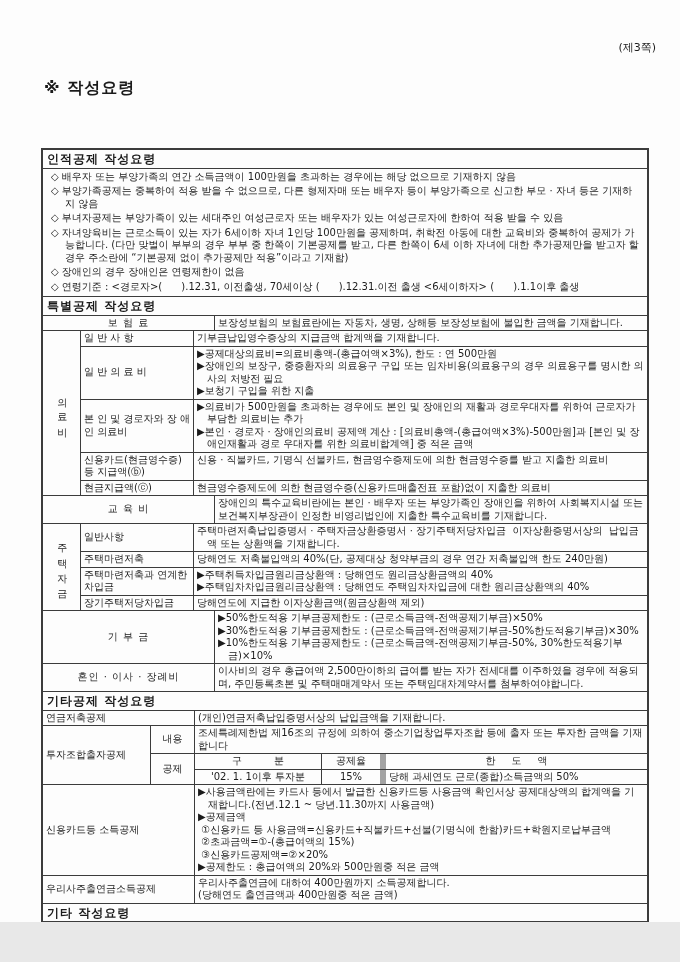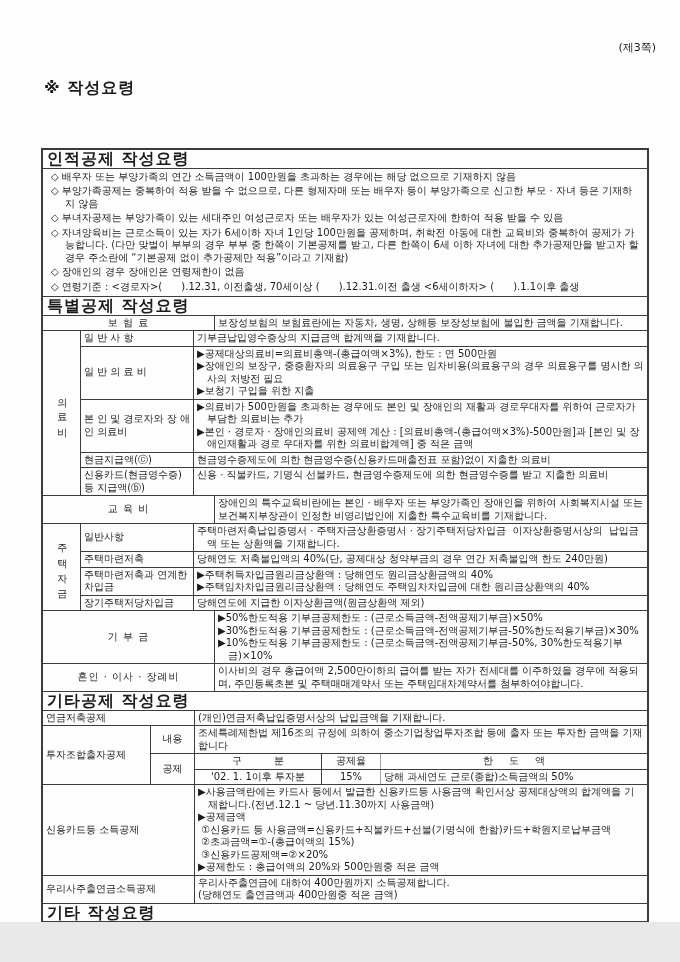--- a/index.html
+++ b/index.html
@@ -21,21 +21,21 @@
     font-size:16px;font-weight:600;letter-spacing:1px;
   }
   .big-table{
     position:absolute;top:148px;left:41px;
     width:608px;
     border:2px solid #3c3c3c;
     box-sizing:border-box;
     font-size:10px;line-height:12.5px;
   }
   .sect-header{
-    font-size:16px;font-weight:600;
+    font-size:12px;font-weight:600;
     padding:3px 20px 2px 4px;
     letter-spacing:1px;
   }
   .bt{border-top:1px solid #3c3c3c;}
   .bullets{padding:1px 0 2px 0;}
   .bullet{
     padding:1px 6px 1px 22px;text-indent:-14px;
     white-space:pre-wrap;
   }
   .trow{display:flex;align-items:stretch;}
@@ -78,21 +78,21 @@
   .inv-right{flex:1;min-width:0;}
   .inv-row{display:flex;align-items:stretch;}
   .inv-sub{
     flex:0 0 43px;border-right:1px solid #3c3c3c;
     display:flex;align-items:center;justify-content:center;
   }
   .inv-content{flex:1;min-width:0;padding:1px 3px;}
   .inv-content.nopad{padding:0;}
   .sub-trow{display:flex;align-items:stretch;text-align:center;}
   .sc1{flex:0 0 122px;border-right:1px solid #3c3c3c;padding:1px 2px;white-space:pre-wrap;}
-  .sc2{flex:0 0 54px;border-right:1px solid #a3a3a3;padding:1px 2px;white-space:pre-wrap;}
+  .sc2{flex:0 0 54px;border-right:6px solid #a3a3a3;padding:1px 2px;white-space:pre-wrap;}
   .sc3{flex:1;padding:1px 3px;white-space:pre-wrap;}
   .sc3.left{text-align:left;}
 </style>
 </head>
 <body>
 
 <div class="page">
 
   <div class="page-marker">(제3쪽)</div>
   <div class="doc-title">※ 작성요령</div>
@@ -136,29 +136,29 @@
           </div>
         </div>
         <div class="g-row bt">
           <div class="sublbl">본 인 및 경로자와 장 애 인 의료비</div>
           <div class="g-content">
             <div class="ln">▶의료비가 500만원을 초과하는 경우에도 본인 및 장애인의 재활과 경로우대자를 위하여 근로자가 부담한 의료비는 추가</div>
             <div class="ln">▶본인 · 경로자 · 장애인의료비 공제액 계산 : [의료비총액-(총급여액×3%)-500만원]과 [본인 및 장애인재활과 경로 우대자를 위한 의료비합계액] 중 적은 금액</div>
           </div>
         </div>
         <div class="g-row bt">
+          <div class="sublbl">신용카드(현금영수증) 등 지급액(ⓑ)</div>
+          <div class="g-content">
+            <div class="ln">신용 · 직불카드, 기명식 선불카드, 현금영수증제도에 의한 현금영수증를 받고 지출한 의료비</div>
+          </div>
+        </div>
+        <div class="g-row bt">
           <div class="sublbl">현금지급액(ⓒ)</div>
           <div class="g-content">
             <div class="ln">현금영수증제도에 의한 현금영수증(신용카드매출전표 포함)없이 지출한 의료비</div>
-          </div>
-        </div>
-        <div class="g-row bt">
-          <div class="sublbl">신용카드(현금영수증) 등 지급액(ⓑ)</div>
-          <div class="g-content">
-            <div class="ln">신용 · 직불카드, 기명식 선불카드, 현금영수증제도에 의한 현금영수증를 받고 지출한 의료비</div>
           </div>
         </div>
       </div>
     </div>
 
     <div class="trow bt">
       <div class="lbl">교  육  비</div>
       <div class="content para">장애인의 특수교육비란에는 본인 · 배우자 또는 부양가족인 장애인을 위하여 사회복지시설 또는 보건복지부장관이 인정한 비영리법인에 지출한 특수교육비를 기재합니다.</div>
     </div>
 

